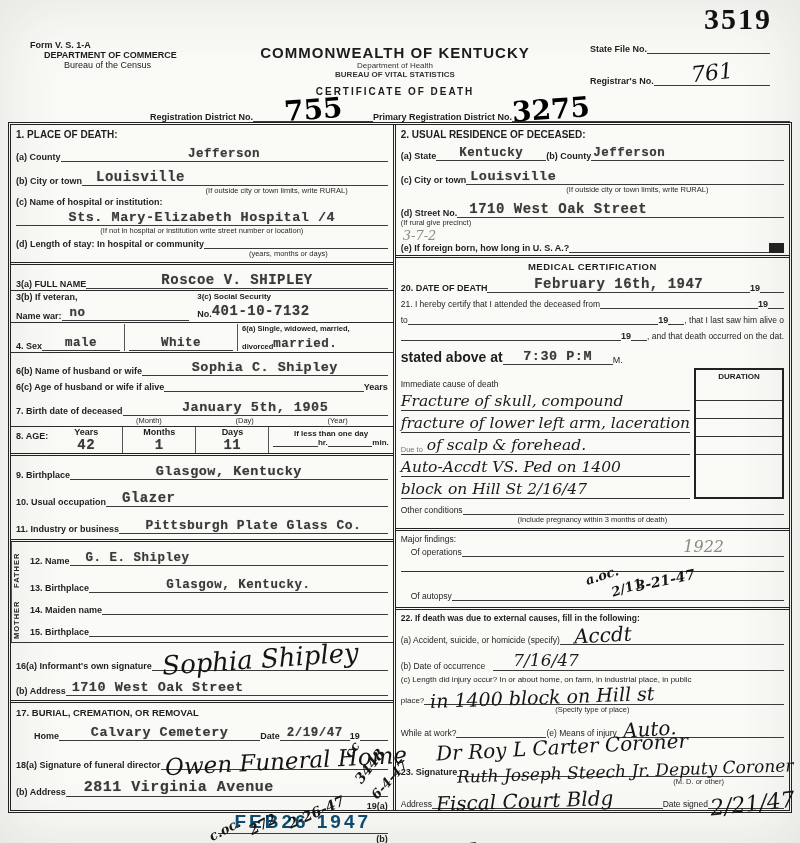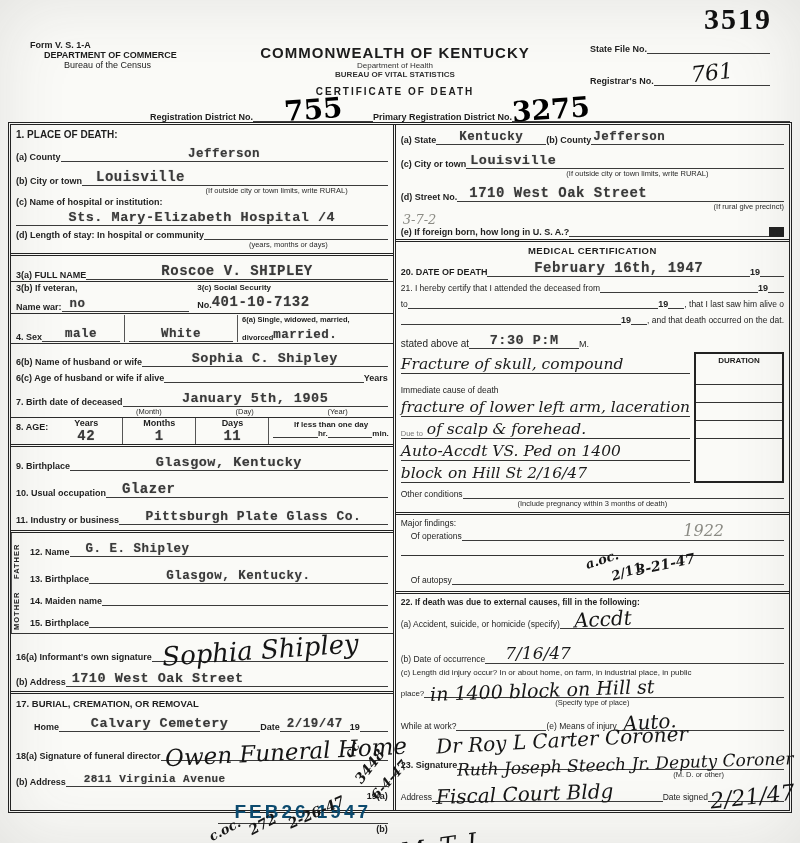--- a/index.html
+++ b/index.html
@@ -110,20 +110,21 @@
         </div>
         <div class="fl" style="margin-top:5px;">
           <span class="lbl">(b)   City or town</span>
           <span class="u grow" style="text-align:left; padding-left:14px;"><span class="typed" style="font-size:14px;">Louisville</span></span>
         </div>
         <div class="cap" style="text-align:right; padding-right:40px;">(If outside city or town limits, write RURAL)</div>
         <div class="lbl" style="margin-top:2px;">(c)   Name of hospital or institution:</div>
         <div class="fl">
           <span class="u grow" style="text-align:center;"><span class="typed" style="font-size:13.5px;">Sts. Mary-Elizabeth Hospital /4</span></span>
         </div>
+        <div class="cap">(If not in hospital or institution write street number or location)</div>
         <div class="fl" style="margin-top:4px;">
           <span class="lbl">(d)   Length of stay: In hospital or community</span>
           <span class="u grow"></span>
         </div>
         <div class="cap" style="text-align:right; padding-right:60px;">(years, months or days)</div>
       </div>
 
       <div class="row bb fl" style="padding-top:5px;">
         <span class="lbl">3(a)   FULL NAME</span>
         <span class="u grow" style="text-align:center;"><span class="typed" style="font-size:14px;">Roscoe V. SHIPLEY</span></span>
@@ -277,56 +278,57 @@
           <span class="u" style="width:28px;"></span>
         </div>
         <div class="fl" style="margin-top:6px;">
           <span class="lbl">18(a)   Signature of funeral director</span>
           <span class="u grow" style="text-align:center; position:relative; height:22px;">
             <span class="hand-big" style="font-size:23px; position:absolute; left:4px; bottom:-5px; transform:rotate(-3deg);">Owen Funeral Home</span>
           </span>
         </div>
         <div class="fl" style="margin-top:7px;">
           <span class="lbl">(b)   Address</span>
-          <span class="u grow" style="text-align:left; padding-left:18px;"><span class="typed" style="font-size:11px;">2811 Virginia Avenue</span></span>
+          <span class="u grow" style="text-align:left; padding-left:18px;"><span class="typed" style="font-size:15px;">2811 Virginia Avenue</span></span>
         </div>
         <div class="fl" style="margin-top:4px;flex-direction:column;">
           <span class="lbl">19(a)</span>
           <span class="u" style="width:170px; text-align:center;"><span class="stampdate">FEB26 1947</span></span>
           <span class="lbl" style="padding-left:8px;">(b)</span>
           <span class="u grow" style="text-align:center; position:relative; height:20px;">
             <span class="hand-big" style="position:absolute; left:18px; bottom:-6px; transform:rotate(-8deg); font-size:24px;">M. T. L.</span>
           </span>
         </div>
         <div style="display:flex;flex-direction:column;">
           <span class="cap" style="width:190px;">(Date received by local registrar)</span>
           <span class="cap grow">(Registrar's signature)</span>
         </div>
       </div>
     </div>
 
     <div class="col col-r">
 
       <div class="row bbd" style="padding-bottom:2px;">
+        <div class="lbl" style="font-size:10px; margin:3px 0 2px;">2.   USUAL RESIDENCE OF DECEASED:</div>
         <div class="fl">
           <span class="lbl">(a)   State</span>
           <span class="u" style="width:110px; text-align:center;"><span class="typed">Kentucky</span></span>
           <span class="lbl">(b)   County</span>
           <span class="u grow" style="text-align:left; padding-left:2px;"><span class="typed">Jefferson</span></span>
         </div>
         <div class="fl" style="margin-top:5px;">
           <span class="lbl">(c)   City or town</span>
           <span class="u grow" style="text-align:left; padding-left:4px;"><span class="typed" style="font-size:13.5px;">Louisville</span></span>
         </div>
         <div class="cap" style="text-align:center; padding-left:90px;">(If outside city or town limits, write RURAL)</div>
         <div class="fl" style="margin-top:5px;">
           <span class="lbl">(d)   Street No.</span>
           <span class="u grow" style="text-align:left; padding-left:12px;"><span class="typed" style="font-size:14px;">1710 West Oak Street</span></span>
         </div>
-        <div class="cap" style="text-align:right;">(If rural give precinct)</div>
+        <div class="cap" style="text-align:left;">(If rural give precinct)</div>
         <div class="hand faint small-hand" style="margin:1px 0 0 2px;">3-7-2</div>
         <div class="fl">
           <span class="lbl">(e)   If foreign born, how long in U. S. A.?</span>
           <span class="u grow"></span>
           <span class="lbl" style="background:#222;color:#222;">Yrs</span>
         </div>
       </div>
 
       <div class="row">
         <div class="lbl" style="text-align:center; font-size:9.5px; letter-spacing:.5px; margin-top:2px;">MEDICAL CERTIFICATION</div>
@@ -349,35 +351,35 @@
           <span class="u" style="width:16px;"></span>
           <span class="lbl" style="font-weight:normal; font-size:8.5px;">, that I last saw him alive o</span>
         </div>
         <div class="fl" style="margin-top:6px;">
           <span class="u grow"></span>
           <span class="lbl">19</span>
           <span class="u" style="width:16px;"></span>
           <span class="lbl" style="font-weight:normal; font-size:8.5px;">, and that death occurred on the dat.</span>
         </div>
         <div class="fl" style="margin-top:5px; margin-bottom:2px;">
-          <span class="lbl" style="font-weight:normal; font-size:10px;">stated above at</span>
+          <span class="lbl" style="font-weight:bold; font-size:14px;">stated above at</span>
           <span class="u" style="width:110px; text-align:center;"><span class="typed" style="font-size:13.5px;">7:30 P:M</span></span>
           <span class="lbl" style="font-weight:normal;">M.</span>
         </div>
       </div>
 
       <div class="row" style="padding-top:0;">
         <div class="dur-wrap">
           <div class="dur-lines">
+            <div class="causeline" style="border-bottom:none;">
+              <span class="lbl" style="font-weight:normal; font-size:8.5px;">Immediate cause of death</span>
+            </div>
             <div class="causeline">
                 <span class="hand">Fracture of skull, compound</span>
               </div>
-            <div class="causeline" style="border-bottom:none;">
-              <span class="lbl" style="font-weight:normal; font-size:8.5px;">Immediate cause of death</span>
-            </div>
             <div class="causeline">
                 <span class="hand">fracture of lower left arm, laceration</span>
               </div>
             <div class="causeline">
               <span class="lbl" style="font-weight:normal; font-size:7.5px; color:#777;">Due to</span>
               <span class="hand" style="margin-left:4px;">of scalp &amp; forehead.</span>
             </div>
             <div class="causeline">
                 <span class="hand">Auto-Accdt VS. Ped on 1400</span>
               </div>
@@ -420,21 +422,21 @@
       </div>
 
       <div class="row">
         <div class="lbl" style="font-size:8.5px; margin-top:2px;">22.   If death was due to external causes, fill in the following:</div>
         <div class="fl" style="margin-top:3px;">
           <span class="lbl" style="font-weight:normal; font-size:8.5px;">(a)   Accident, suicide, or homicide (specify)</span>
           <span class="u grow" style="text-align:left; padding-left:14px; position:relative; height:18px;">
             <span class="hand-big" style="position:absolute; bottom:-3px; font-size:20px; transform:rotate(-3deg);">Accdt</span>
           </span>
         </div>
-        <div class="fl" style="margin-top:14px;">
+        <div class="fl" style="margin-top:5px;gap:8px;">
           <span class="lbl" style="font-weight:normal; font-size:8.5px;">(b)   Date of occurrence</span>
           <span class="u grow" style="text-align:left; padding-left:20px;"><span class="hand" style="font-size:17px;">7/16/47</span></span>
         </div>
         <div class="lbl" style="font-weight:normal; font-size:8px; margin-top:4px;">(c)   Length did injury occur? In or about home, on farm, in industrial place, in public</div>
         <div class="fl">
           <span class="lbl" style="font-weight:normal; font-size:8px;">place?</span>
           <span class="u grow" style="text-align:left; padding-left:6px; position:relative; height:20px;">
             <span class="hand-big" style="position:absolute; bottom:-4px; font-size:19px; transform:rotate(-2deg);">in 1400 block on Hill st</span>
           </span>
         </div>

